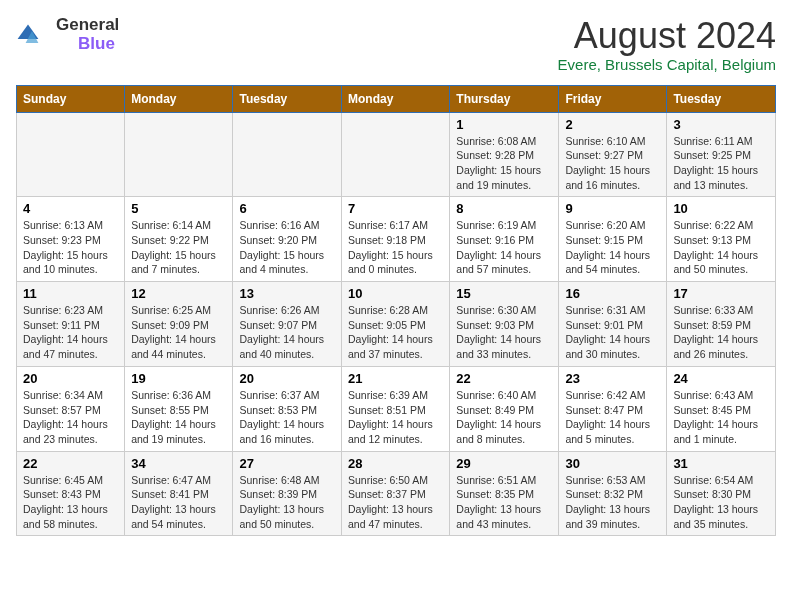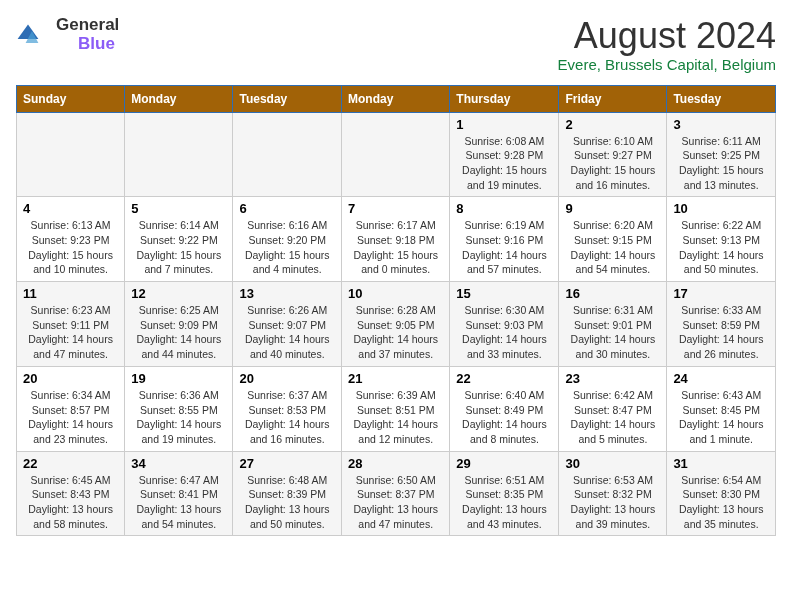--- a/index.html
+++ b/index.html
@@ -82,21 +82,20 @@
     .day-number {
       font-weight: bold;
       font-size: 13px;
       display: block;
       margin-bottom: 2px;
     }
     .cell-text {
       font-size: 10.5px;
       color: #333;
       line-height: 1.4;
-      text-align: center;
     }
     .empty-cell {
       background: #fff !important;
     }
     tbody tr:nth-child(odd) td.empty-cell {
       background: #f5f5f5 !important;
     }
   </style>
 </head>
 <body>

